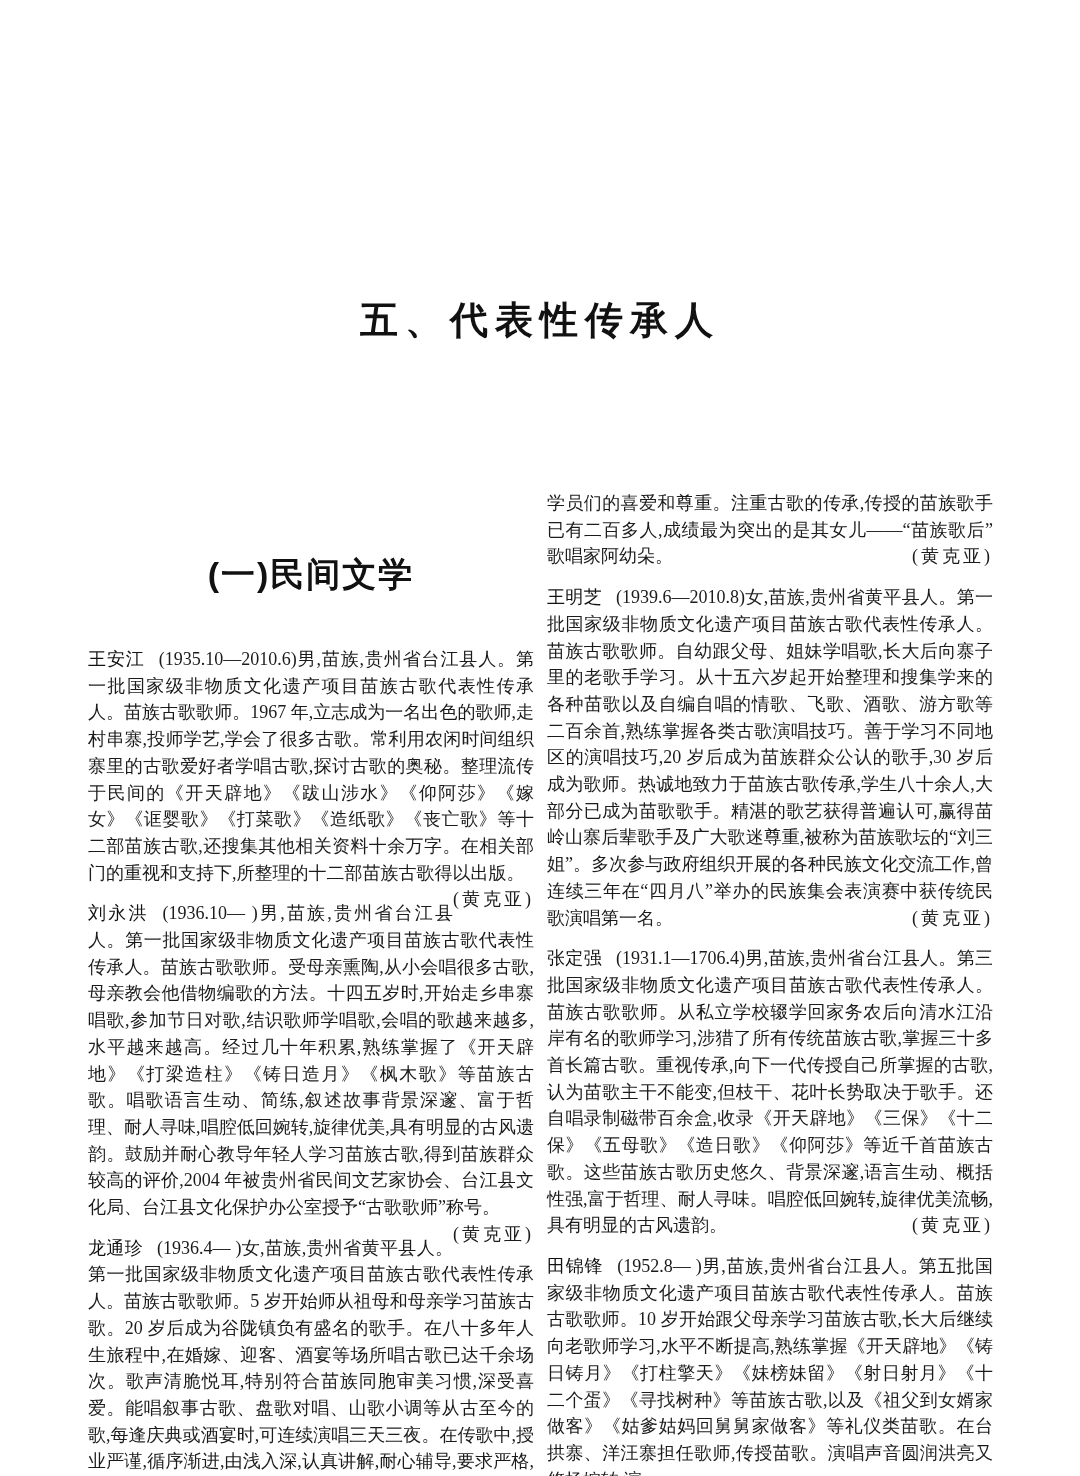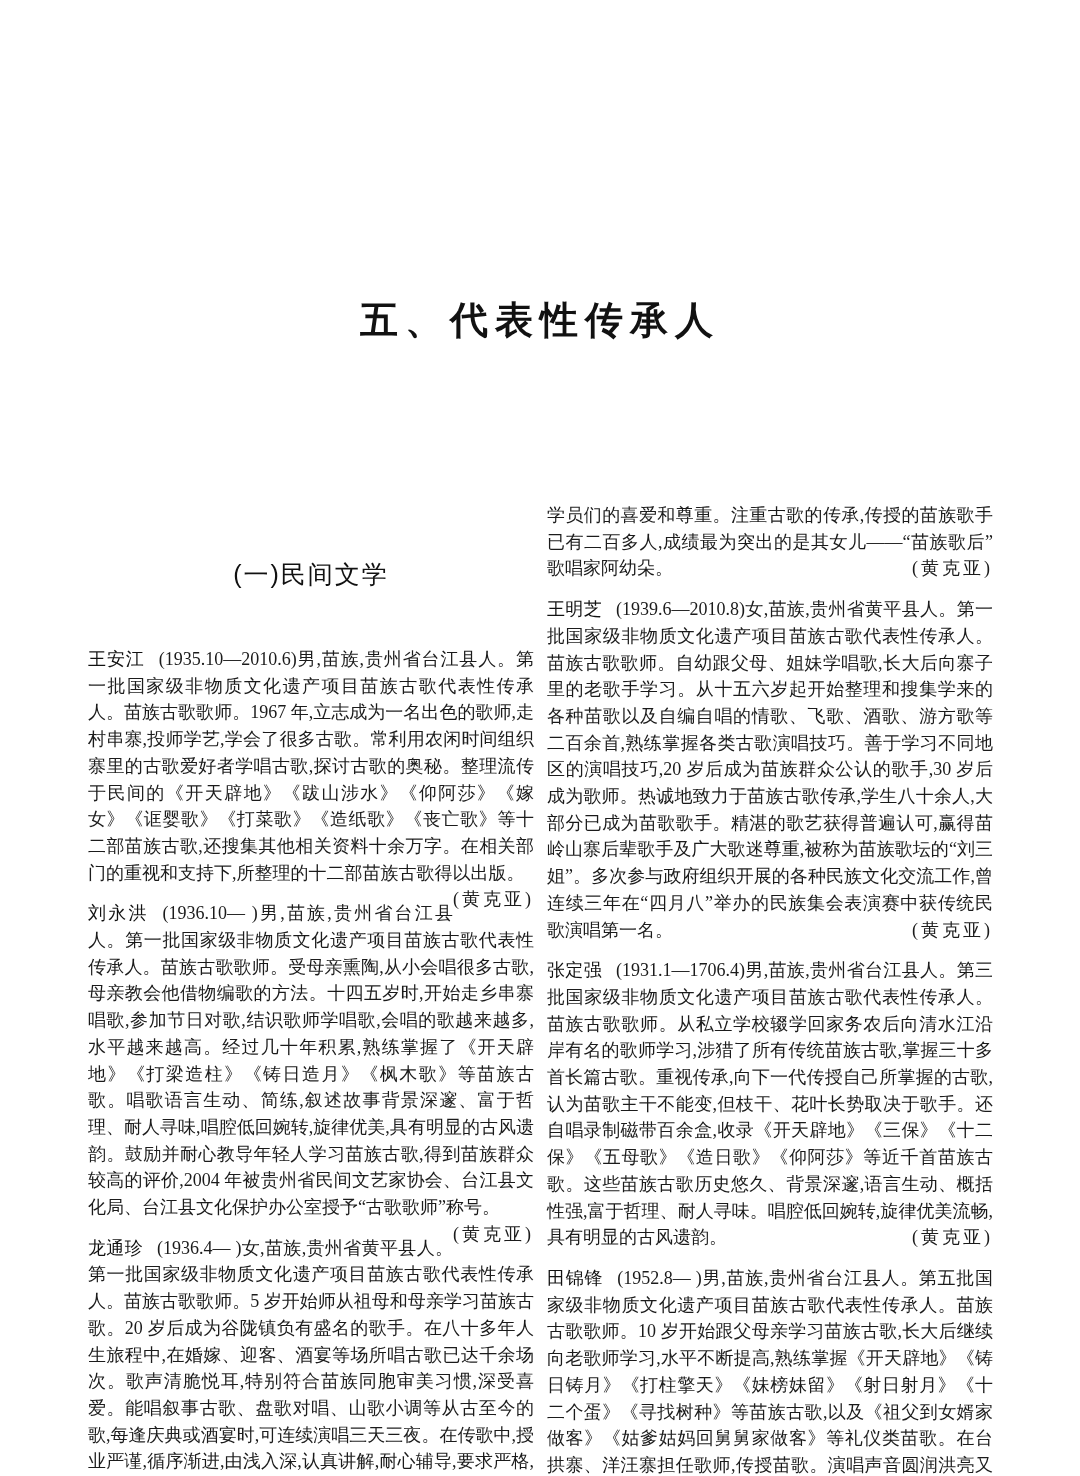--- a/index.html
+++ b/index.html
@@ -38,41 +38,41 @@
     line-height: 26.7px;
     text-align: justify;
     text-justify: inter-ideograph;
   }
   .column-left  { left: 88px; }
   .column-right { left: 547px; }
   .section-heading {
     margin: 66px 0 54px 0;
     text-align: center;
     font-family: "Liberation Sans", "DejaVu Sans", sans-serif;
-    font-weight: 400;
-    font-size: 25px;
+    font-weight: 700;
+    font-size: 34px;
     letter-spacing: 2px;
     color: #111;
     line-height: 36px;
   }
   .entry {
     margin: 0 0 14px 0;
   }
   .entry:last-child { margin-bottom: 0; }
   .entry-name {
     font-family: "Liberation Sans", "DejaVu Sans", sans-serif;
     font-weight: 400;
     color: #111;
     margin-right: 14px;
   }
   .attribution {
     float: right;
     letter-spacing: 3px;
   }
-  .continuation { margin: 12px 0 14px 0; }
+  .continuation { margin: 0 0 14px 0; }
 </style>
 </head>
 <body>
 
 <div class="page">
 
   <div class="chapter-title">五、代表性传承人</div>
 
   <div class="column column-left">
 

